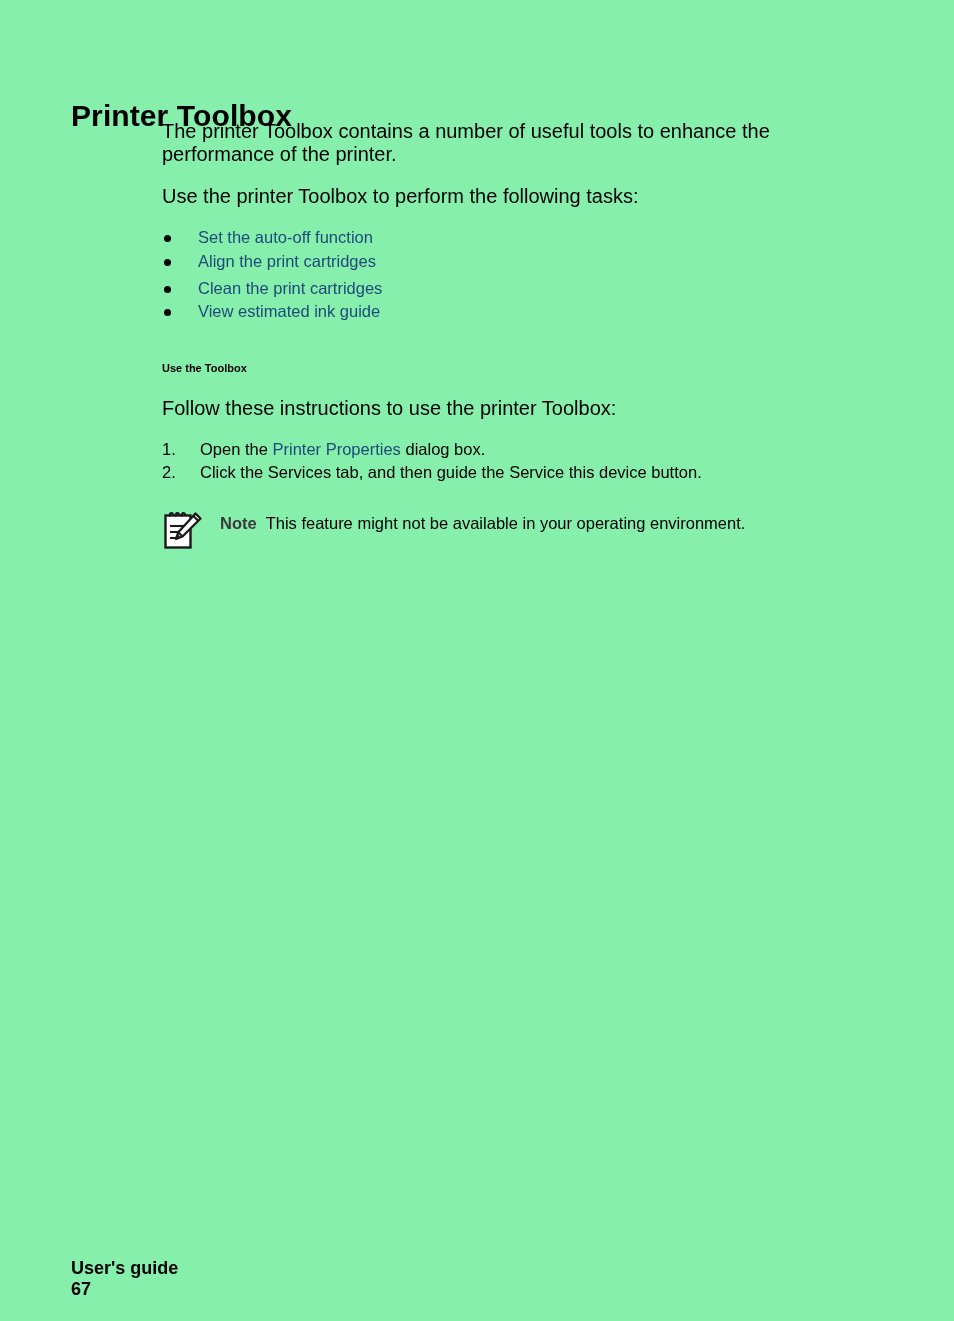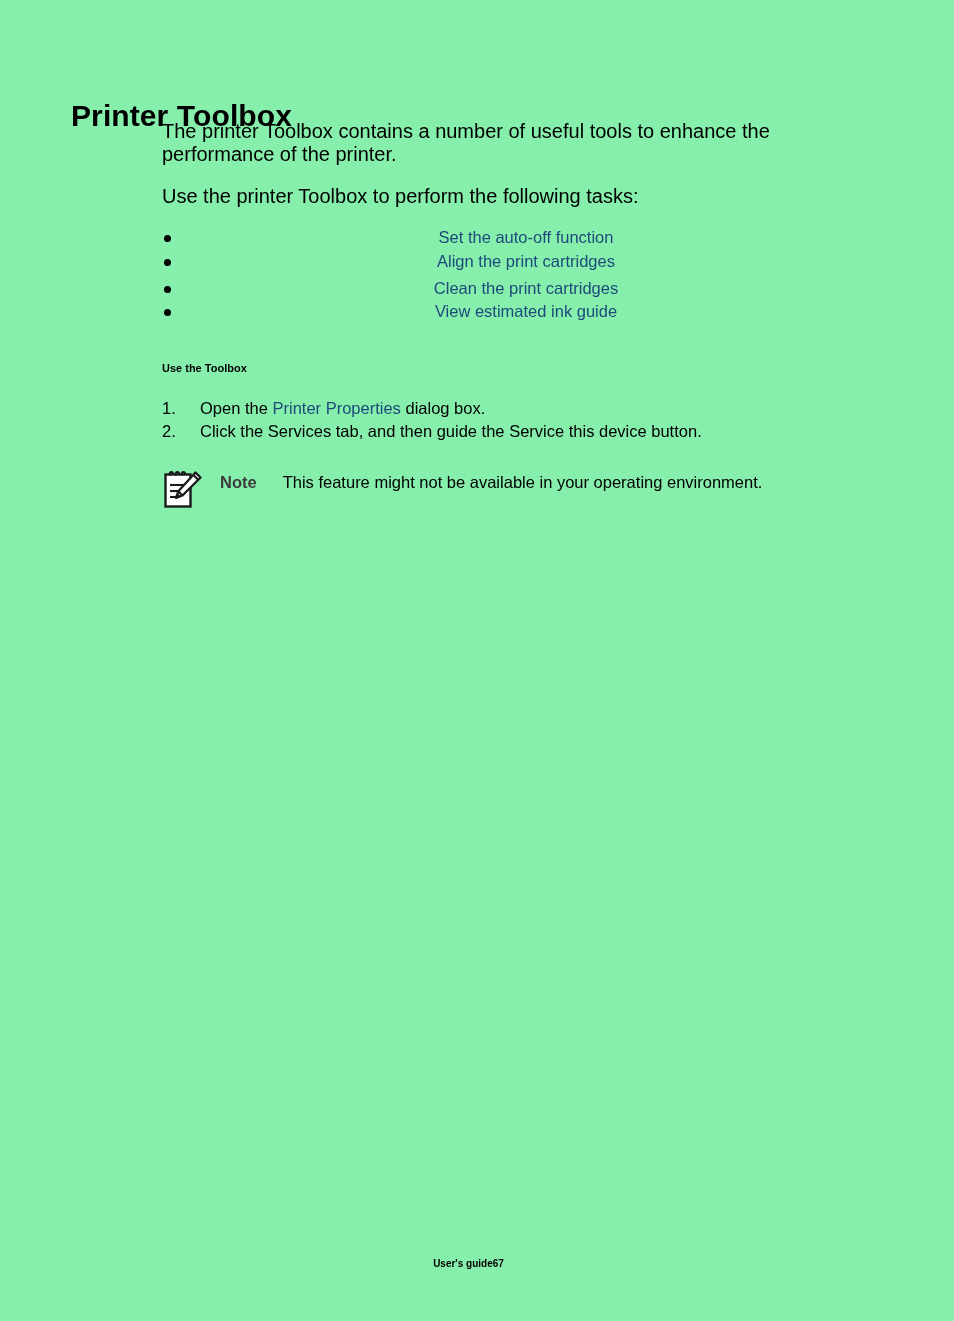--- a/index.html
+++ b/index.html
@@ -47,21 +47,20 @@
   }
   .para.tight {
     margin-bottom: 18px;
   }
 
   
   .bullet-list {
     list-style: none;
     margin: 0 0 13px 0;
     padding: 0;
-    text-align: center;
   }
   .bullet-item {
     position: relative;
     padding-left: 36px;
     font-size: 16.5px;
     line-height: 23.6px;
     color: #1d4a7a;
   }
   .bullet-item .dot {
     position: absolute;
@@ -135,35 +134,36 @@
   .note-body {
     font-size: 16.5px;
     line-height: 23px;
     color: #000000;
     padding-top: 6px;
     white-space: nowrap;
   }
   .note-label {
     font-weight: bold;
     color: #3b3b3b;
-    margin-right: 26px;
+    margin-right: 9px;
   }
 
   
   .footer {
     position: absolute;
     left: 71px;
     right: 88px;
     top: 1258px;
     display: flex;
-    justify-content: center;
+    justify-content: flex-start;
     align-items: baseline;
-    font-size: 10px;
-    font-weight: bold;
-    color: #000000;
+    font-size: 18px;
+    font-weight: bold;
+    color: #000000;
+    flex-direction: column;
   }
 </style>
 </head>
 <body>
 
 <div class="page">
 
   <h1 class="page-title">Printer Toolbox</h1>
 
   <div class="content">
@@ -185,20 +185,21 @@
         <span class="link">Clean the print cartridges</span>
       </li>
       <li class="bullet-item">
         <span class="dot"></span>
         <span class="link">View estimated ink guide</span>
       </li>
     </ul>
 
     <h2 class="subhead">Use the Toolbox</h2>
 
+    <p class="para tight">Follow these instructions to use the printer Toolbox:</p>
 
     <ol class="num-list">
       <li class="num-item">
         <span class="num">1.</span><span>Open the </span><span class="inline-link">Printer Properties</span><span> dialog box.</span>
       </li>
       <li class="num-item">
         <span class="num">2.</span><span>Click the </span><b>Services</b><span> tab, and then guide the </span><b>Service this device</b><span> button.</span>
       </li>
     </ol>
 

